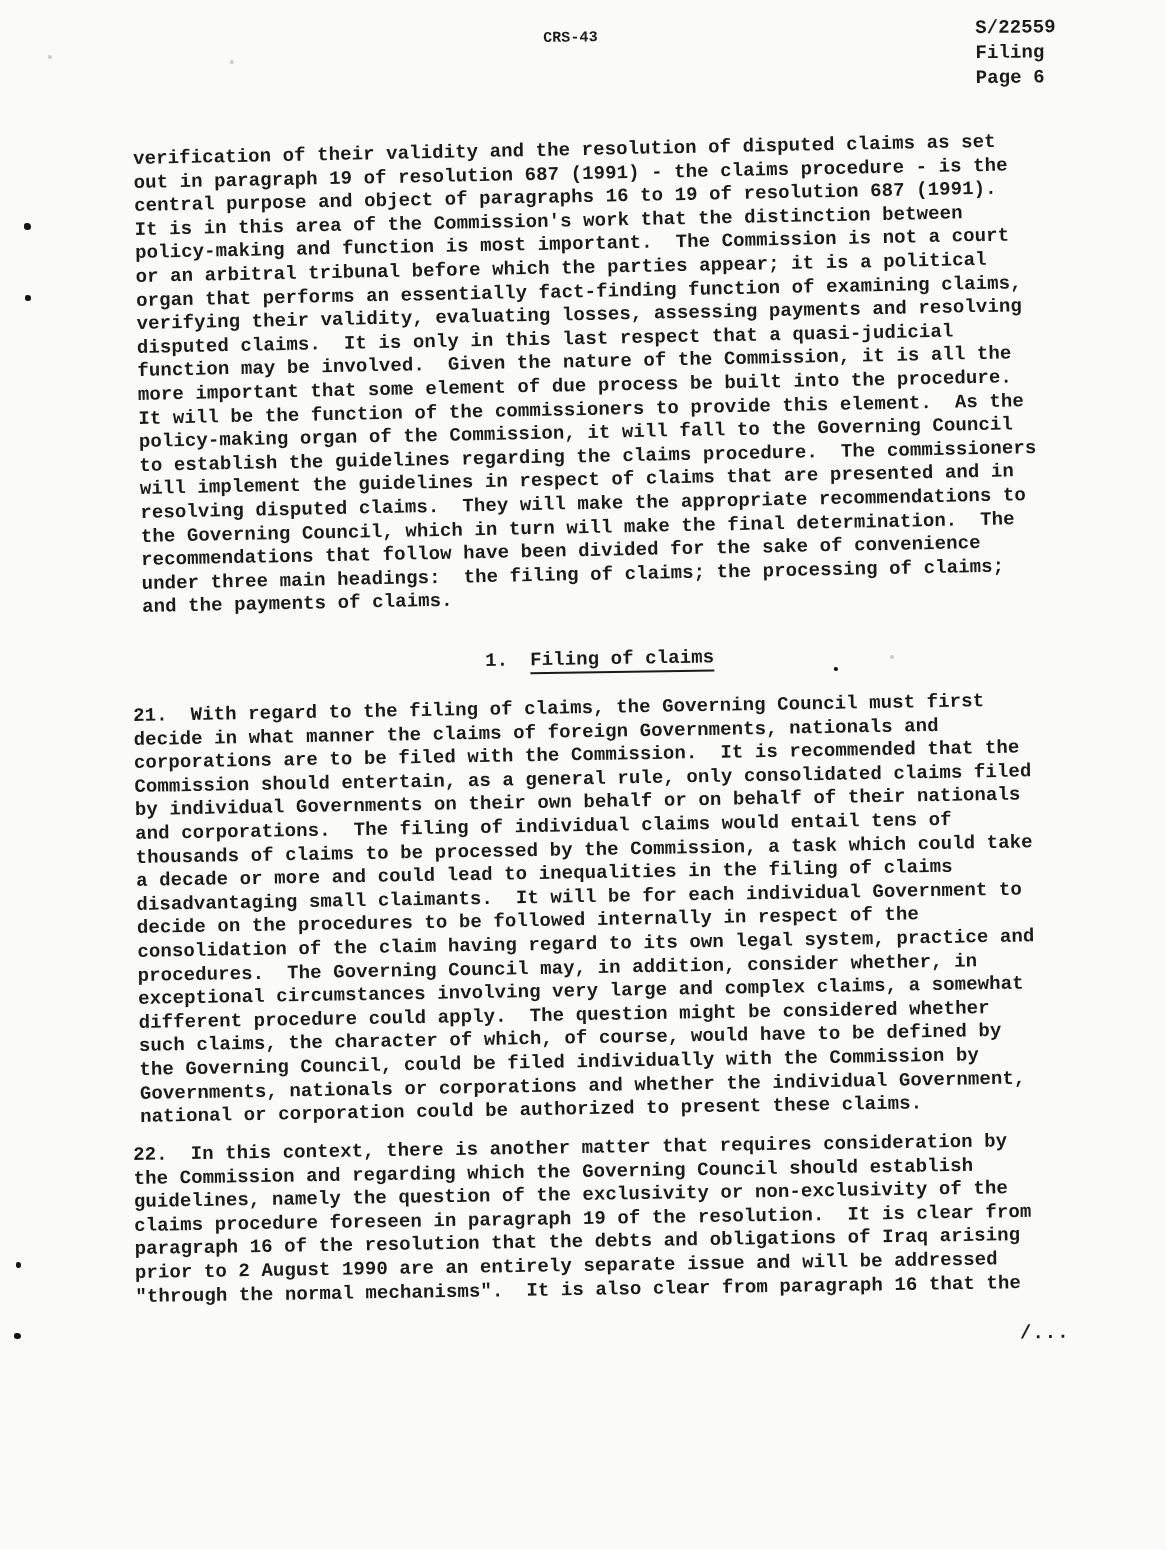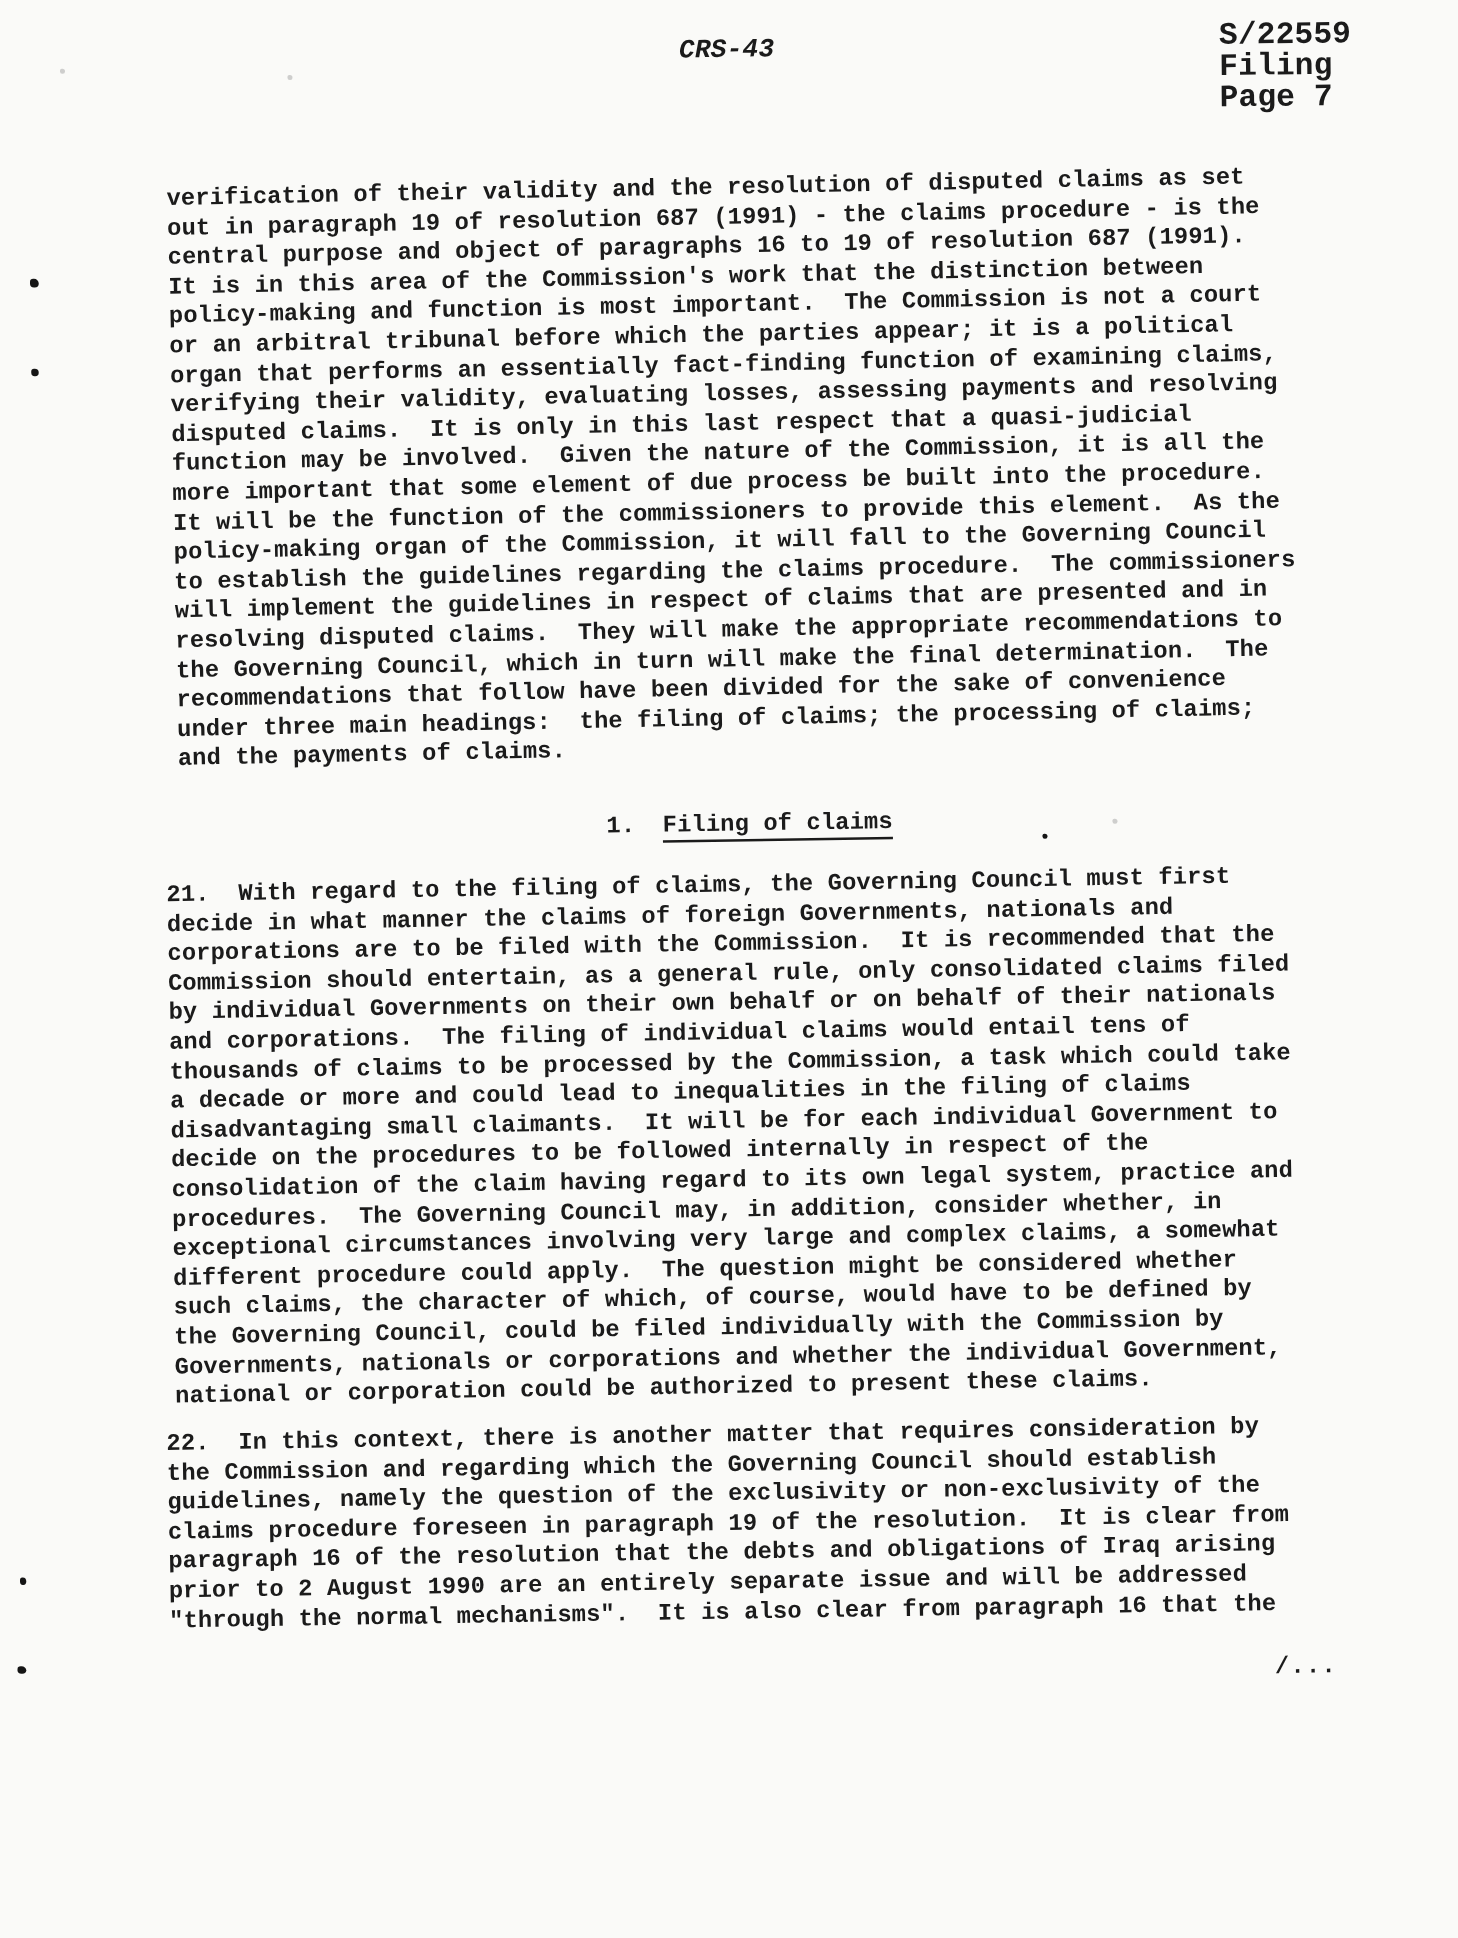--- a/index.html
+++ b/index.html
@@ -14,26 +14,26 @@
     font-weight:bold;
     color:var(--ink);
     position:relative;
     overflow:hidden;
   }
   .page{position:absolute;inset:0;}
   .line{white-space:pre;}
   
   .doc-code{
     position:absolute;left:543px;top:30px;
-    font-size:21px;letter-spacing:0.1px;
-    transform:rotate(-0.8deg);transform-origin:0 0;font-style:italic;
+    font-size:15px;letter-spacing:0.1px;
+    transform:rotate(-0.8deg);transform-origin:0 0;
   }
   .ref-block{
     position:absolute;left:975px;top:16px;
-    font-size:25px;line-height:25px;letter-spacing:0.1px;
+    font-size:19px;line-height:25px;letter-spacing:0.1px;
     transform:rotate(-0.6deg);transform-origin:0 0;
   }
   
   .main{
     position:absolute;left:133px;top:148px;width:950px;
     font-size:19px;line-height:23.6px;letter-spacing:0.1px;
   }
   .para-intro{transform:rotate(-1.15deg);transform-origin:0 0;}
   .section-heading{
     margin-top:30px;margin-left:352px;
@@ -68,21 +68,21 @@
 </head>
 <body>
 
 <div class="page">
 
   <div class="doc-code">CRS-43</div>
 
   <div class="ref-block">
     <div>S/22559</div>
     <div>Filing</div>
-    <div>Page 7</div>
+    <div>Page 6</div>
   </div>
 
   <div class="main">
     <div class="para-intro">
         <div class="line">verification of their validity and the resolution of disputed claims as set</div>
         <div class="line">out in paragraph 19 of resolution 687 (1991) - the claims procedure - is the</div>
         <div class="line">central purpose and object of paragraphs 16 to 19 of resolution 687 (1991).</div>
         <div class="line">It is in this area of the Commission's work that the distinction between</div>
         <div class="line">policy-making and function is most important.  The Commission is not a court</div>
         <div class="line">or an arbitral tribunal before which the parties appear; it is a political</div>

